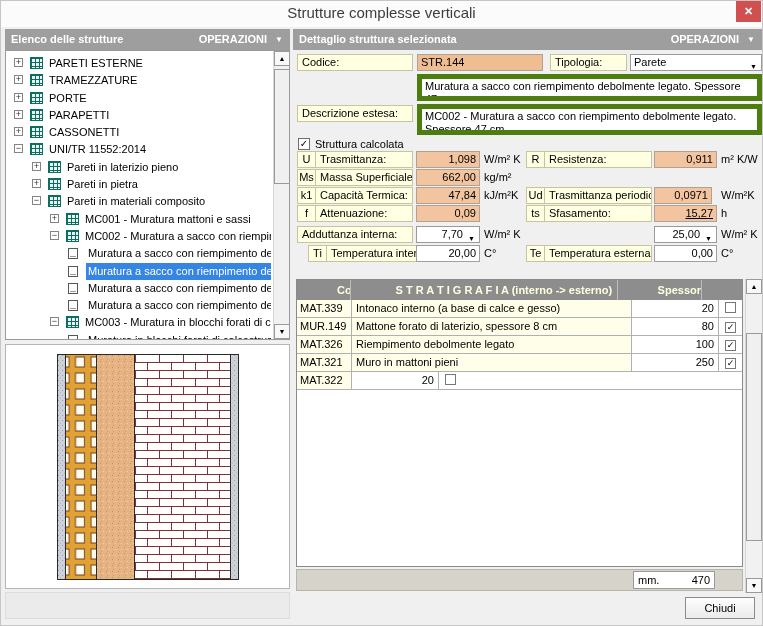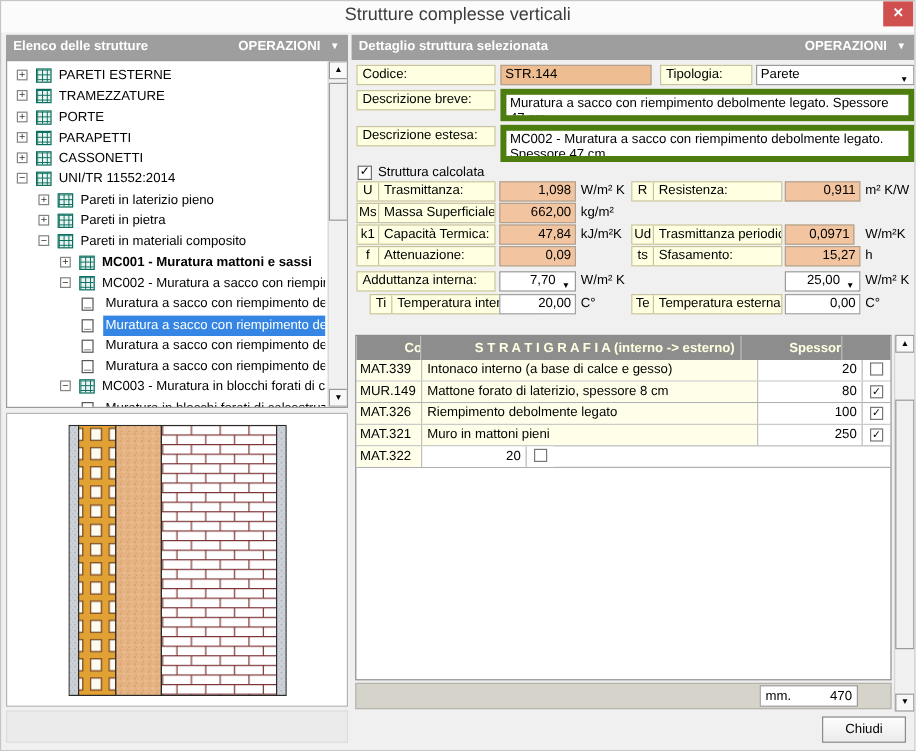--- a/index.html
+++ b/index.html
@@ -148,21 +148,21 @@
           <span class="ttext" style="left: 59px;">Pareti in pietra</span>
         </div>
         <div class="tree-row">
           <span class="exp" style="left: 26px;">−</span>
           <span class="grp-ic" style="left: 42px;"></span>
           <span class="ttext" style="left: 59px;">Pareti in materiali composito</span>
         </div>
         <div class="tree-row">
           <span class="exp" style="left: 44px;">+</span>
           <span class="grp-ic" style="left: 60px;"></span>
-          <span class="ttext" style="left: 77px; font-weight: bold;">MC001 - Muratura mattoni e sassi</span>
+          <span class="ttext" style="left: 77px;">MC001 - Muratura mattoni e sassi</span>
         </div>
         <div class="tree-row">
           <span class="exp" style="left: 44px;">−</span>
           <span class="grp-ic" style="left: 60px;"></span>
           <span class="ttext" style="left: 77px;">MC002 - Muratura a sacco con riempimen</span>
         </div>
         <div class="tree-row">
           <span class="leaf-ic" style="left: 62px;"></span>
           <span class="ttext" style="left: 80px;">Muratura a sacco con riempimento deb</span>
         </div>
@@ -235,23 +235,20 @@
     </div>
   <div class="vbox codice" style="left:416px;top:53px;width:126px;">STR.144</div>
   <div class="flbl" style="left:549px;top:53px;width:77px;">
     <span class="ltx">Tipologia:</span>
     </div>
   <div class="combo" style="left:629px;top:53px;width:132px;">
     <span>Parete</span>
     <span class="carr">▼</span>
   </div>
 
-  <div class="flbl" style="left:296px;top:74px;width:116px;">
-    <span class="ltx">Descrizione breve:</span>
-    </div>
   <div class="tarea" style="left:416px;top:73px;width:345px;height:27px;">Muratura a sacco con riempimento debolmente legato. Spessore 47 cm</div>
 
   <div class="flbl" style="left:296px;top:104px;width:116px;">
     <span class="ltx">Descrizione estesa:</span>
     </div>
   <div class="tarea" style="left:416px;top:103px;width:345px;height:31px;">MC002 - Muratura a sacco con riempimento debolmente legato. Spessore 47 cm</div>
 
   <div class="chkbox" style="left:297px;top:137px;" id="sc-box">✓</div>
   <div class="chklbl" style="left:314px;top:137px;">Struttura calcolata</div>
 
@@ -290,21 +287,21 @@
 
   <div class="flbl" style="left:296px;top:204px;width:116px;">
     <span class="pfx">f</span>
     <span class="ltx">Attenuazione:</span>
     </div>
   <div class="vbox" style="left:415px;top:204px;width:64px;">0,09</div>
   <div class="flbl" style="left:525px;top:204px;width:126px;">
     <span class="pfx">ts</span>
     <span class="ltx">Sfasamento:</span>
     </div>
-  <div class="vbox" style="left:653px;top:204px;width:63px;">15,27</div>
+  <div class="vbox" style="left:653px;top:204px;width:63px;text-decoration:underline;">15,27</div>
   <span class="unit" style="left:720px;top:204px;">h</span>
 
   <div class="flbl" style="left:296px;top:225px;width:116px;">
     <span class="ltx">Adduttanza interna:</span>
     </div>
   <div class="combo combo-num" style="left:415px;top:225px;width:64px;">
     <span>7,70</span>
     <span class="carr">▼</span></div>
   <span class="unit" style="left:483px;top:225px;">W/m² K</span>
   <div class="combo combo-num" style="left:653px;top:225px;width:63px;">

